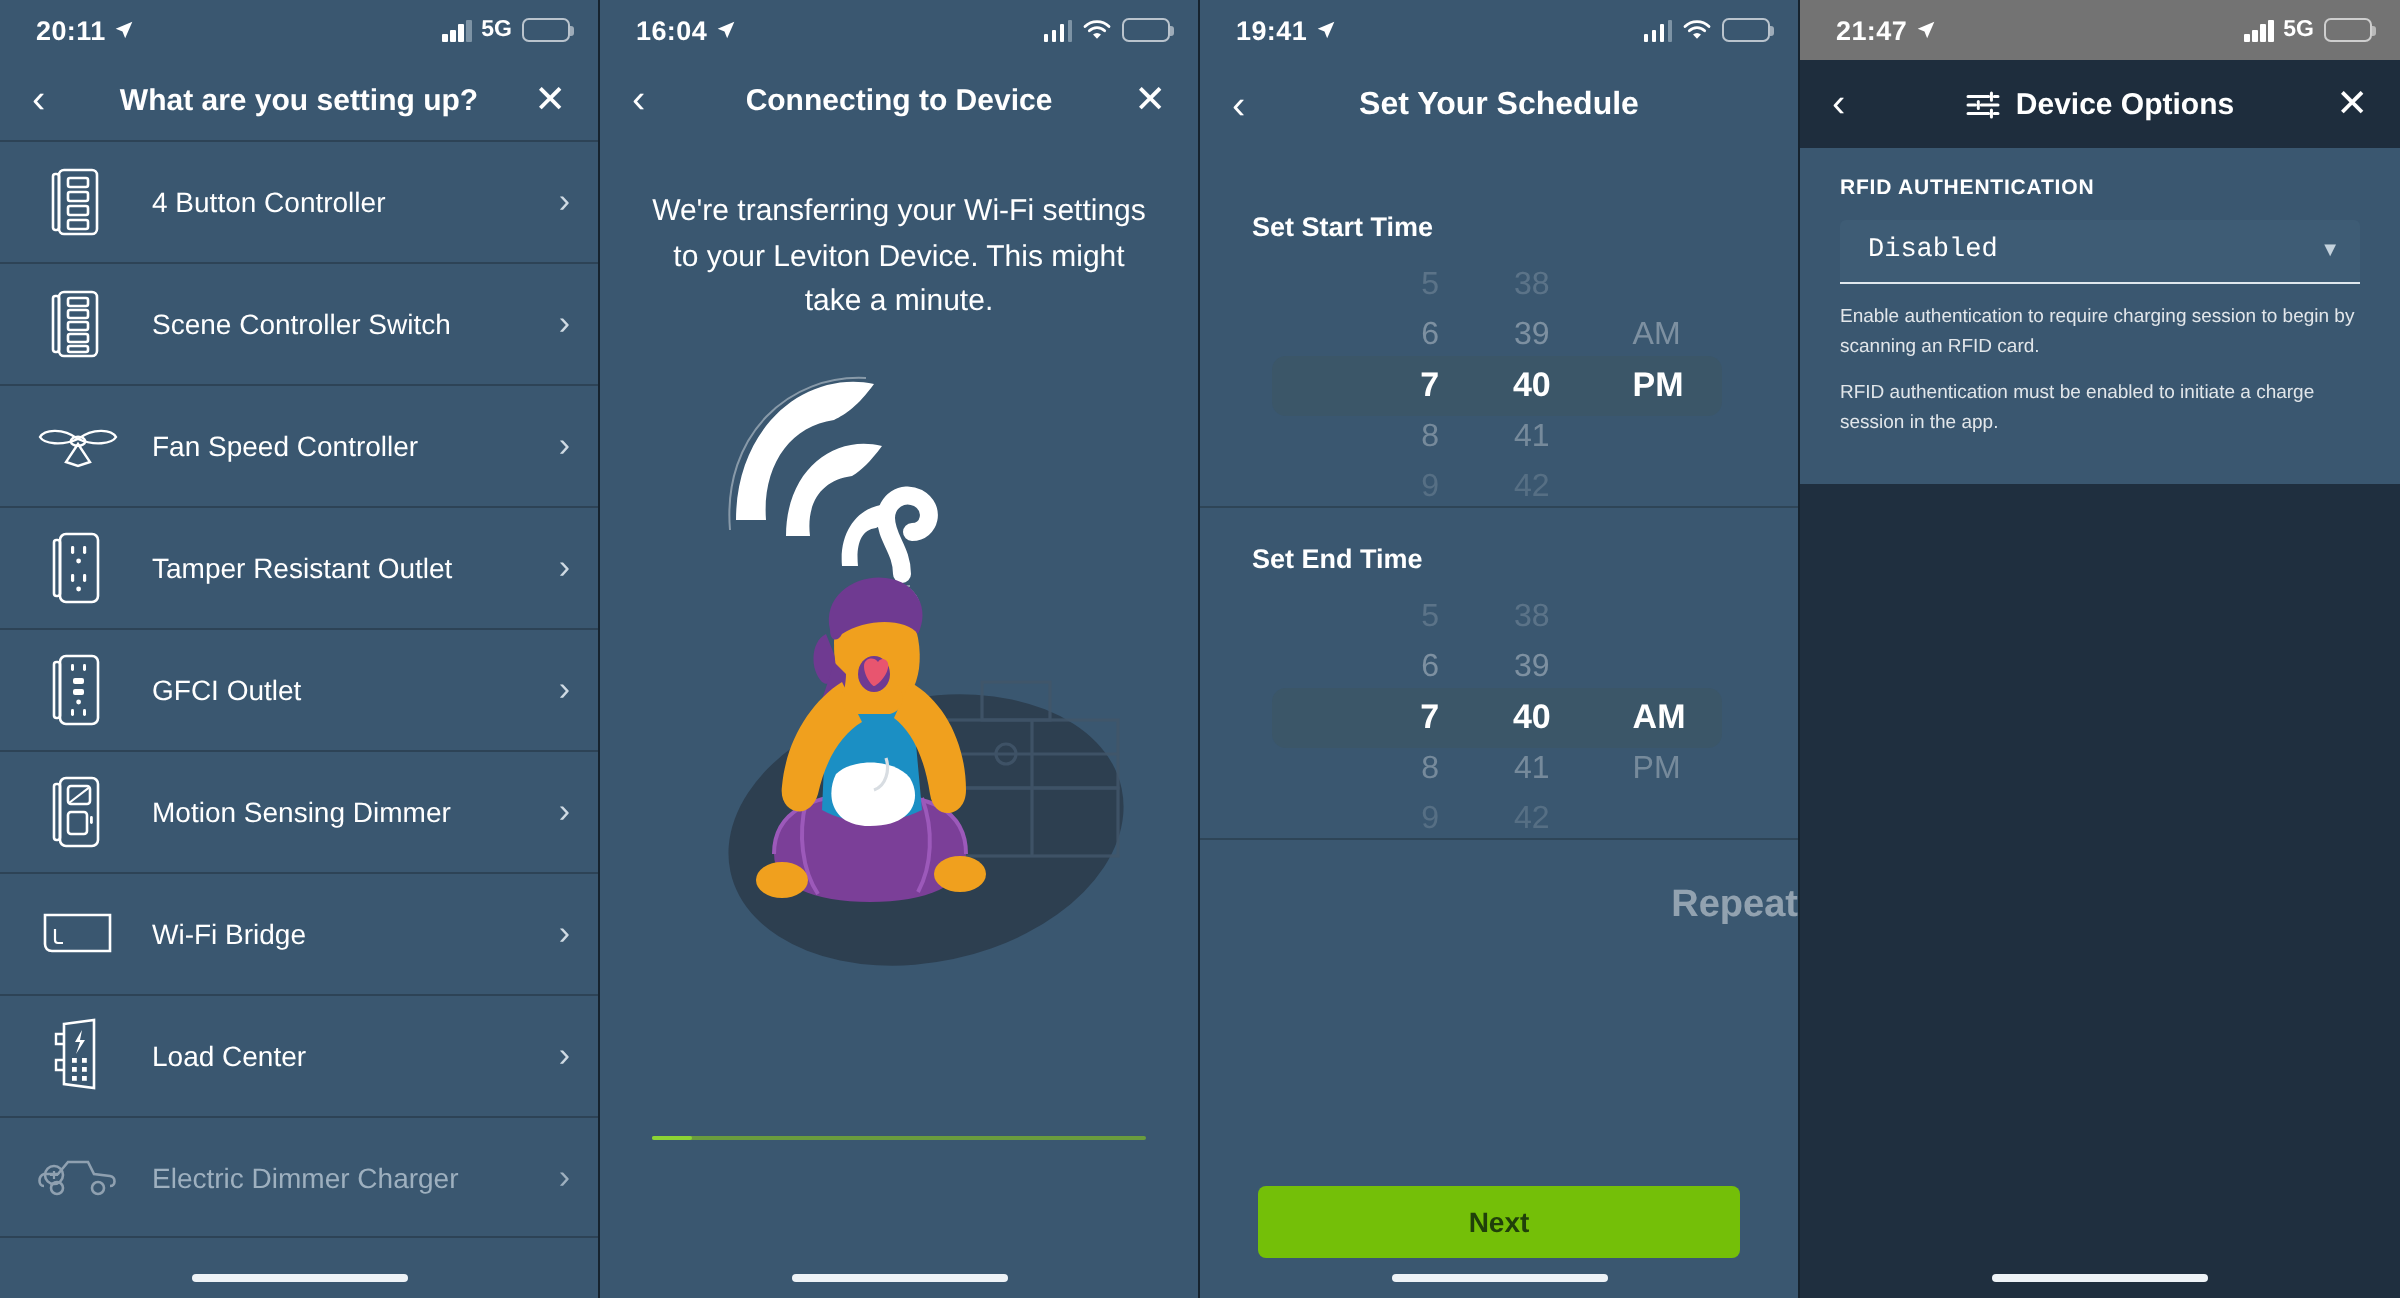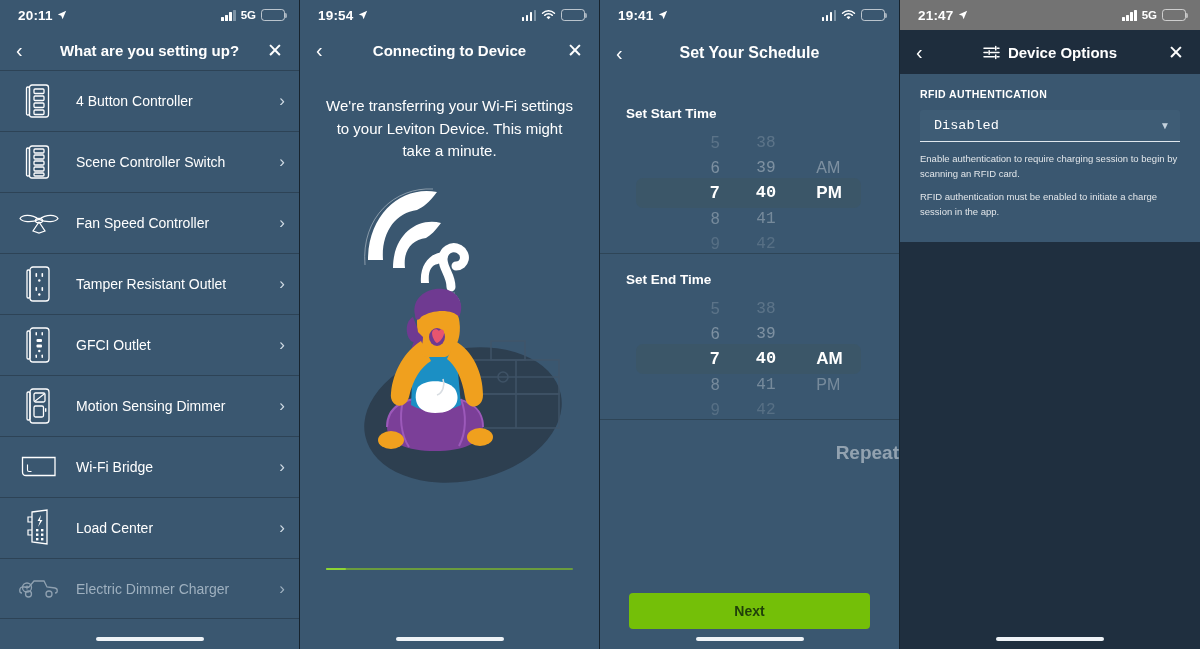--- a/index.html
+++ b/index.html
@@ -87,21 +87,21 @@
   
   .sect-title { color:#fff; font-size:13.5px; font-weight:bold; padding: 30px 0 0 26px; }
   .picker { height: 120px; position: relative; margin-top: 12px; }
   .picker .band {
     position: absolute; left: 36px; right: 38px; top: 45px; height: 30px;
     background: #3b5668; border-radius: 7px;
   }
   .picker .cols { position: absolute; inset: 0; display: flex; }
   .pcol { position: relative; }
   .pcol.hour { width: 42%; }
-  .pcol.min  { width: 27%; font-family: Liberation Mono, monospace; }
+  .pcol.min  { width: 27%; }
   .pcol.mer  { width: 31%; }
   .pval {
     position: absolute; width: 100%; text-align: center;
     font-size: 16px; color: #fff; height: 26px; line-height: 26px;
   }
   .pcol.hour .pval { text-align: right; padding-right: 6px; }
   .pcol.min  .pval { text-align: center; }
   .pcol.mer  .pval { text-align: left;  padding-left: 10px; }
   .pval.o1 { opacity: .17; top: -3px; }
   .pval.o2 { opacity: .34; top: 22px; }
@@ -314,21 +314,21 @@
         <span class="lbl">Electric Dimmer Charger</span>
         <span class="chev">›</span>
       </div>
     </div>
     <div class="home-ind"></div>
   </div>
 
   <div class="panel">
     <div class="statusbar">
       <div class="sb-time">
-        <span>19:54</span>
+        <span>16:04</span>
         <svg class="loc-arrow" viewBox="0 0 12 12">
             <path d="M11 1 1 5.3l4.1 1.6L6.7 11z" fill="#fff"></path>
           </svg>
       </div>
       <div class="sb-right">
         <span class="bars dim">
             <i></i>
             <i></i>
             <i></i>
             <i></i>

